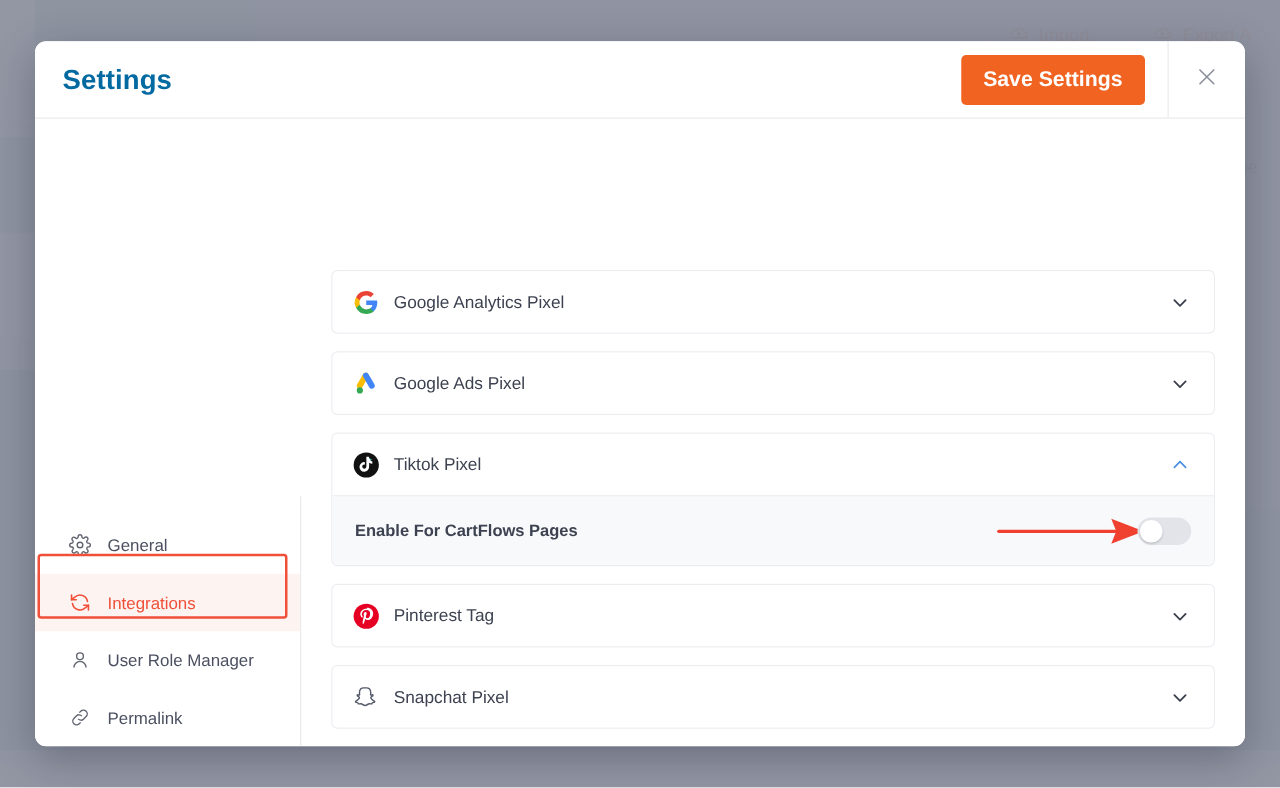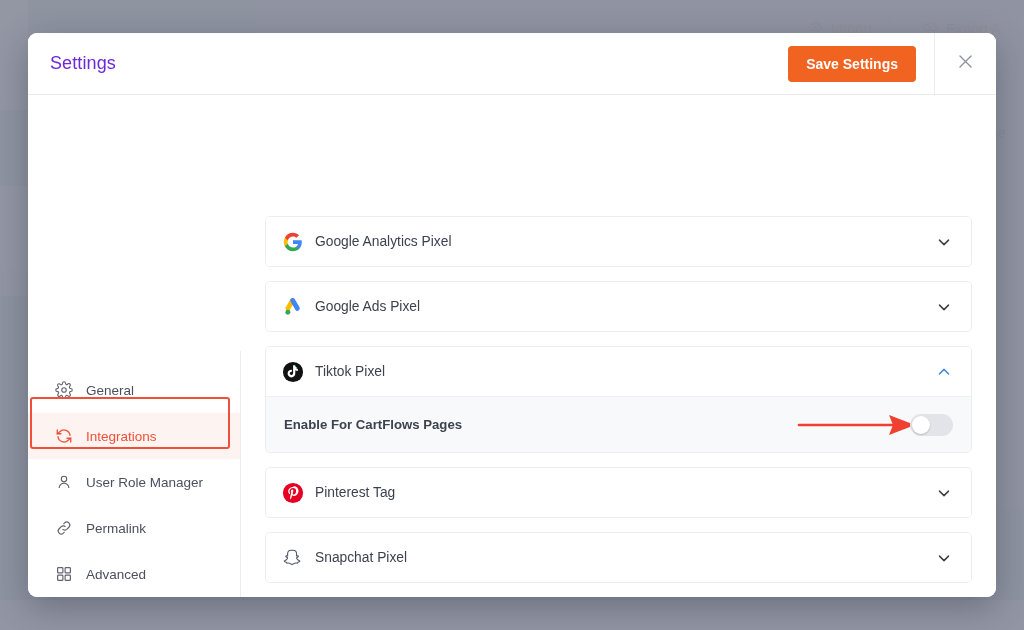--- a/index.html
+++ b/index.html
@@ -62,30 +62,30 @@
   }
 
   .modal-header {
     height: 62px; flex: none;
     display: flex; align-items: center;
     padding: 0 0 0 22px;
     border-bottom: 1px solid #ececef;
     background: #fff;
   }
   .modal-title {
-    font-size: 18px; font-weight: 400; color: #6d28d9;
+    font-size: 22px; font-weight: 700; color: #0369a1;
     letter-spacing: .1px;
   }
   .header-right {
     margin-left: auto; display: flex; align-items: center; height: 100%;
   }
   .save-btn {
     background: #f06321; color: #fff;
     font-family: inherit;
-    font-size: 14px; font-weight: 700;
+    font-size: 17px; font-weight: 700;
     border: none; border-radius: 4px;
     padding: 10px 18px; cursor: pointer;
     white-space: nowrap;
     margin-left: 40px;
   }
   .close-wrap {
     width: 62px; height: 100%;
     display: flex; align-items: center; justify-content: center;
     border-left: 1px solid #ececef;
     margin-left: 18px;
@@ -272,31 +272,20 @@
       <div class="side-item">
         <span class="side-icon">
           <svg viewBox="0 0 24 24" fill="none" stroke="#60646f" stroke-width="1.5">
             <path d="M10 13.5a4 4 0 0 0 5.7.3l2.8-2.8a4 4 0 0 0-5.7-5.7l-1.5 1.5"></path>
             <path d="M14 10.5a4 4 0 0 0-5.7-.3l-2.8 2.8a4 4 0 0 0 5.7 5.7l1.5-1.5"></path>
           </svg>
         </span>
         <span>Permalink</span>
       </div>
 
-      <div class="side-item">
-        <span class="side-icon">
-          <svg viewBox="0 0 24 24" fill="none" stroke="#60646f" stroke-width="1.6">
-            <rect x="3.5" y="3.5" width="7" height="7" rx="1"></rect>
-            <rect x="13.5" y="3.5" width="7" height="7" rx="1"></rect>
-            <rect x="3.5" y="13.5" width="7" height="7" rx="1"></rect>
-            <rect x="13.5" y="13.5" width="7" height="7" rx="1"></rect>
-          </svg>
-        </span>
-        <span>Advanced</span>
-      </div>
 
       <div class="annot-box" style="top:46px; height:52px;"></div>
     </div>
 
     <div class="content">
 
 
       <div class="card">
         <div class="card-head">
           <span class="brand-icon">

